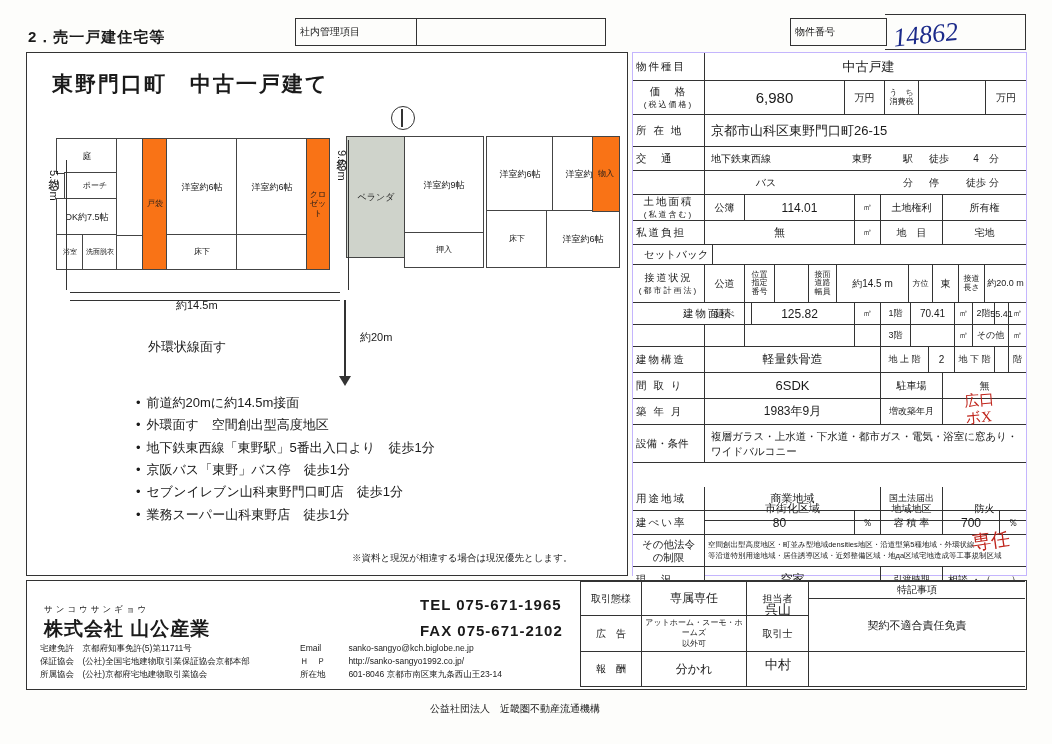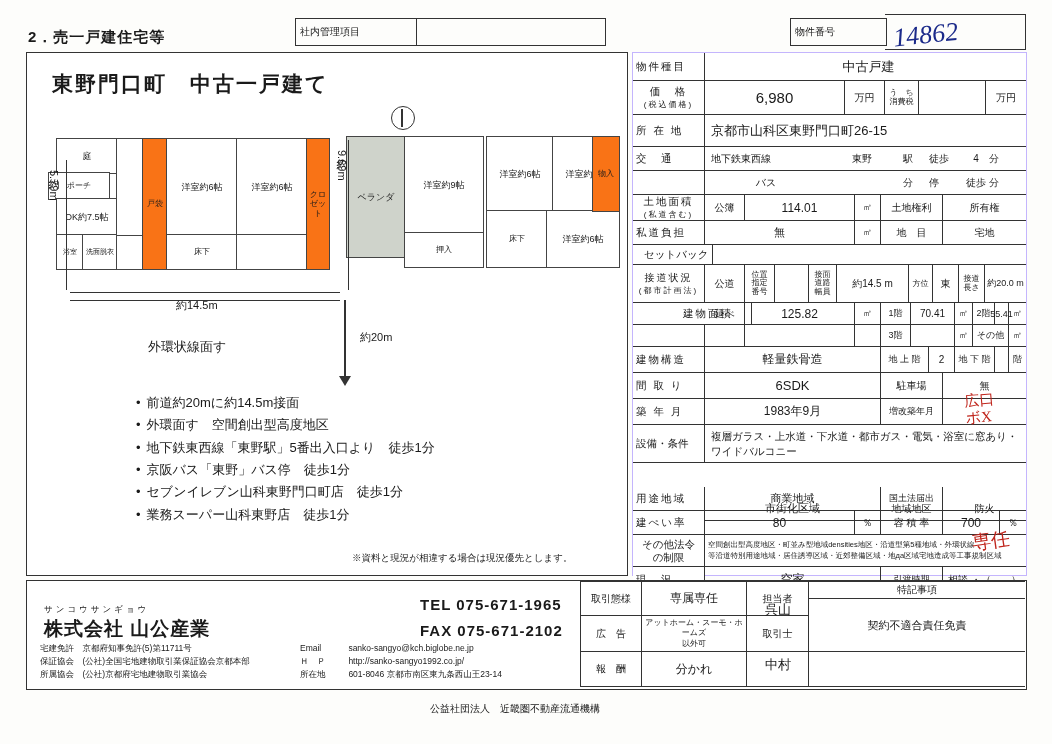--- a/index.html
+++ b/index.html
@@ -108,21 +108,21 @@
   <div class="abs" id="hdr-num">
     <div class="lft hand" style="height:100%">14862</div>
   </div>
 
   <div class="abs" id="left-panel"></div>
   <div class="abs" id="plan-title">東野門口町　中古一戸建て</div>
 
   <div class="abs" id="plan-area">
 
     <div class="room white" style="left:20px;top:30px;width:60px;height:34px;">庭</div>
-    <div class="room white" style="left:12px;top:64px;width:60px;height:26px;font-size:8px;">ポーチ</div>
+    <div class="room white" style="left:28px;top:64px;width:60px;height:26px;font-size:8px;">ポーチ</div>
     <div class="room white" style="left:20px;top:90px;width:60px;height:36px;">DK約7.5帖</div>
     <div class="room white" style="left:20px;top:126px;width:26px;height:34px;font-size:7px;">浴室</div>
     <div class="room white" style="left:46px;top:126px;width:34px;height:34px;font-size:7px;">洗面脱衣</div>
     <div class="room white" style="left:80px;top:126px;width:26px;height:34px;font-size:7px;"></div>
     <div class="room white" style="left:80px;top:30px;width:26px;height:96px;font-size:7px;"></div>
     <div class="room lgray" style="left:106px;top:30px;width:24px;height:130px;font-size:8px;">戸袋</div>
     <div class="room white" style="left:130px;top:30px;width:70px;height:96px;">洋室約6帖</div>
     <div class="room white" style="left:200px;top:30px;width:70px;height:96px;">洋室約6帖</div>
     <div class="room white" style="left:130px;top:126px;width:70px;height:34px;font-size:8px;">床下</div>
     <div class="room white" style="left:200px;top:126px;width:70px;height:34px;font-size:8px;"></div>

